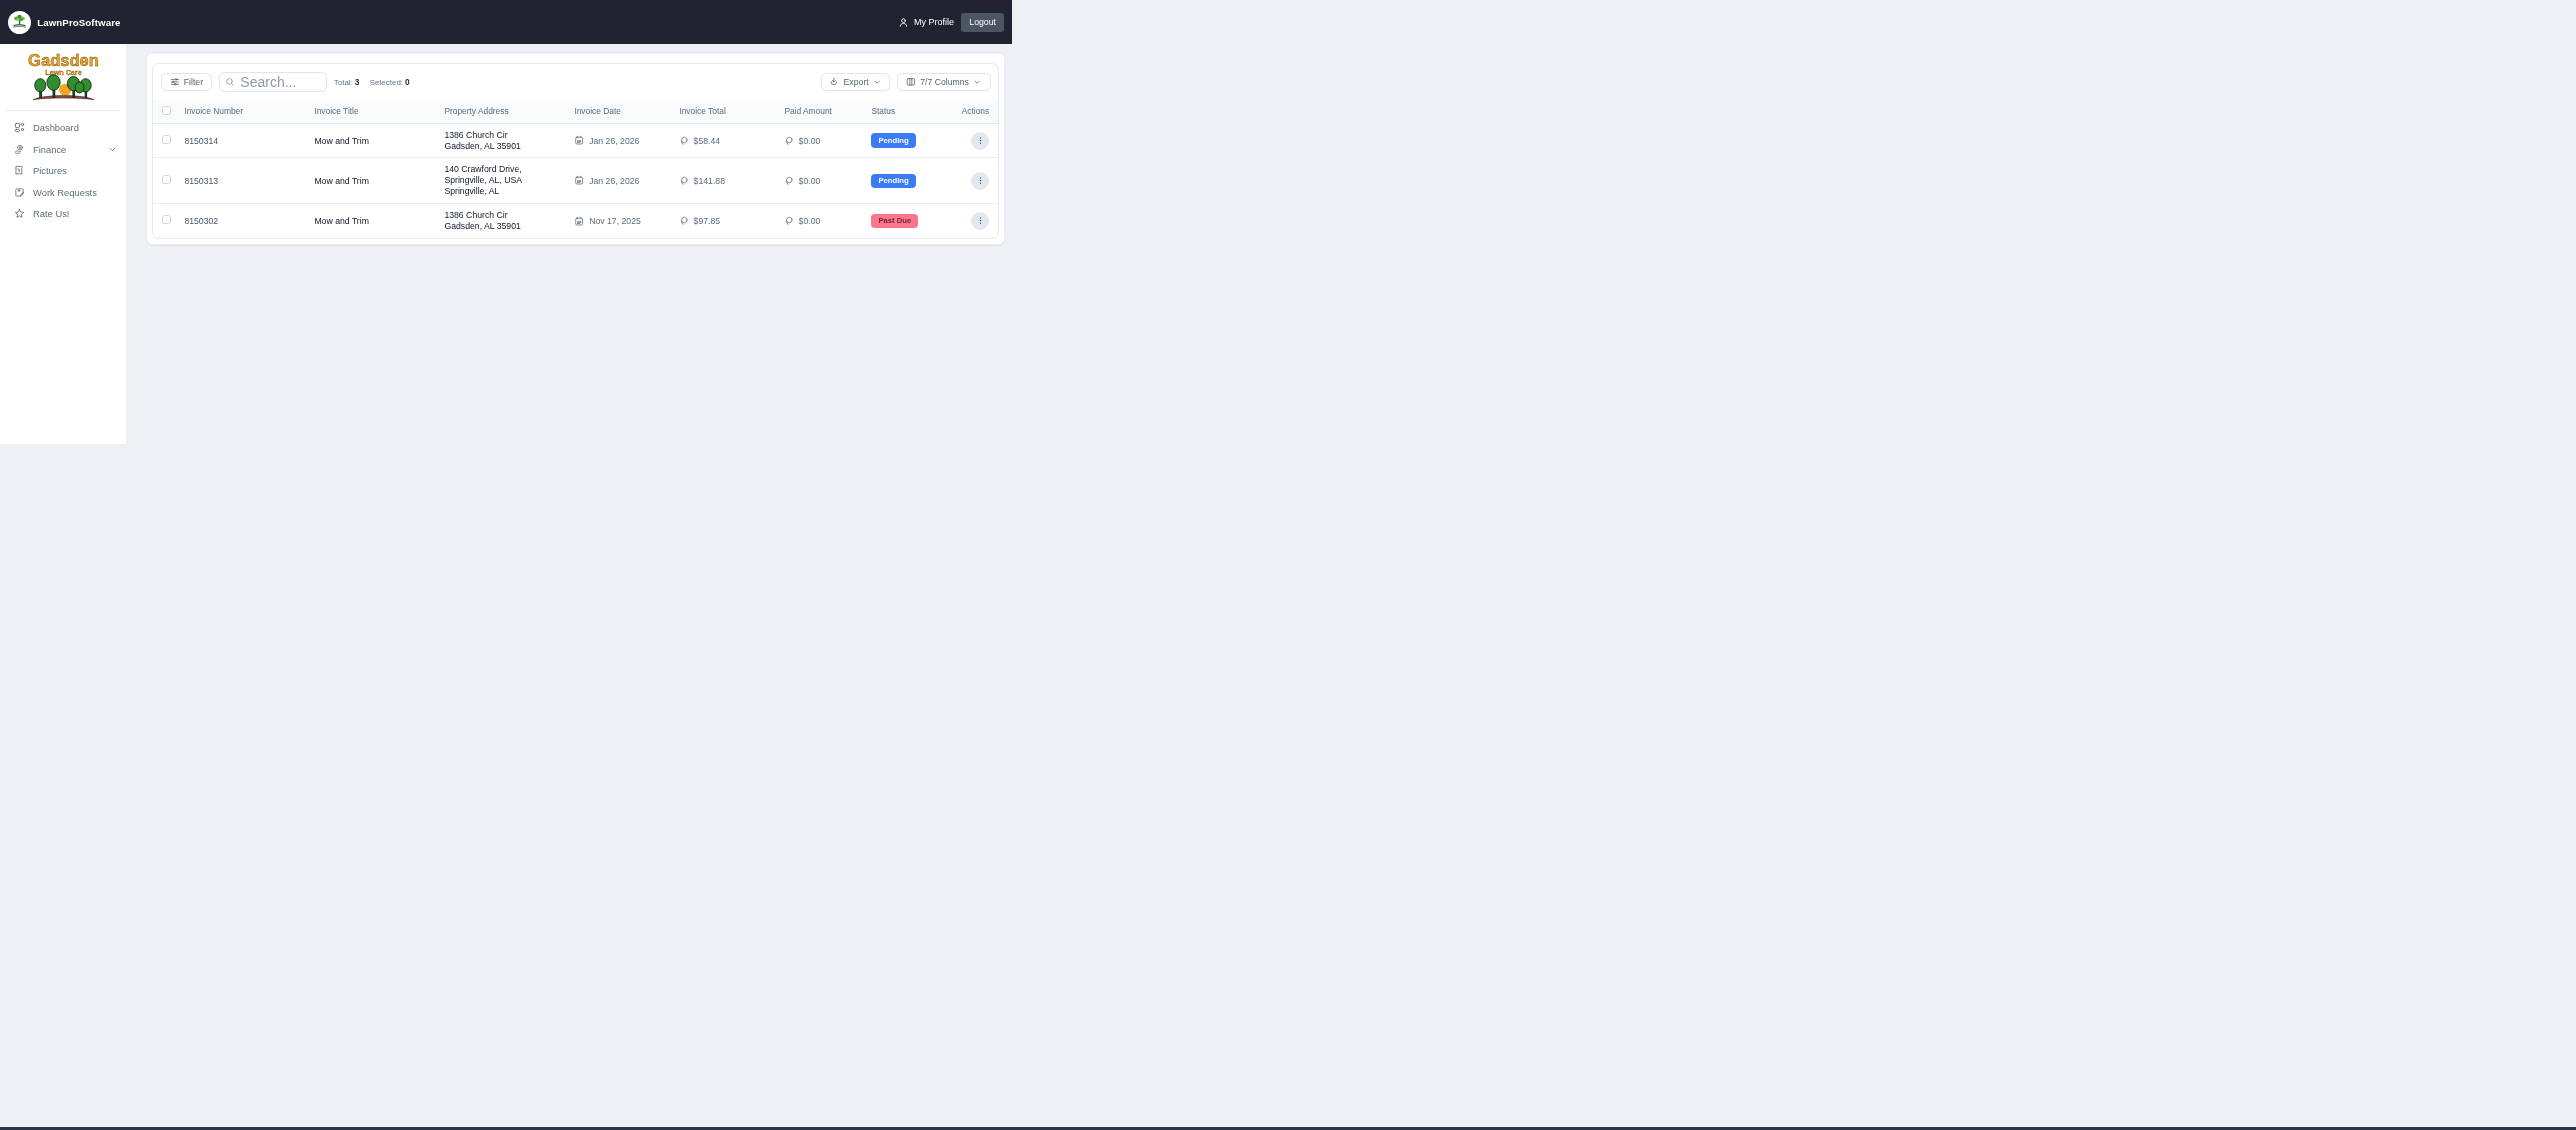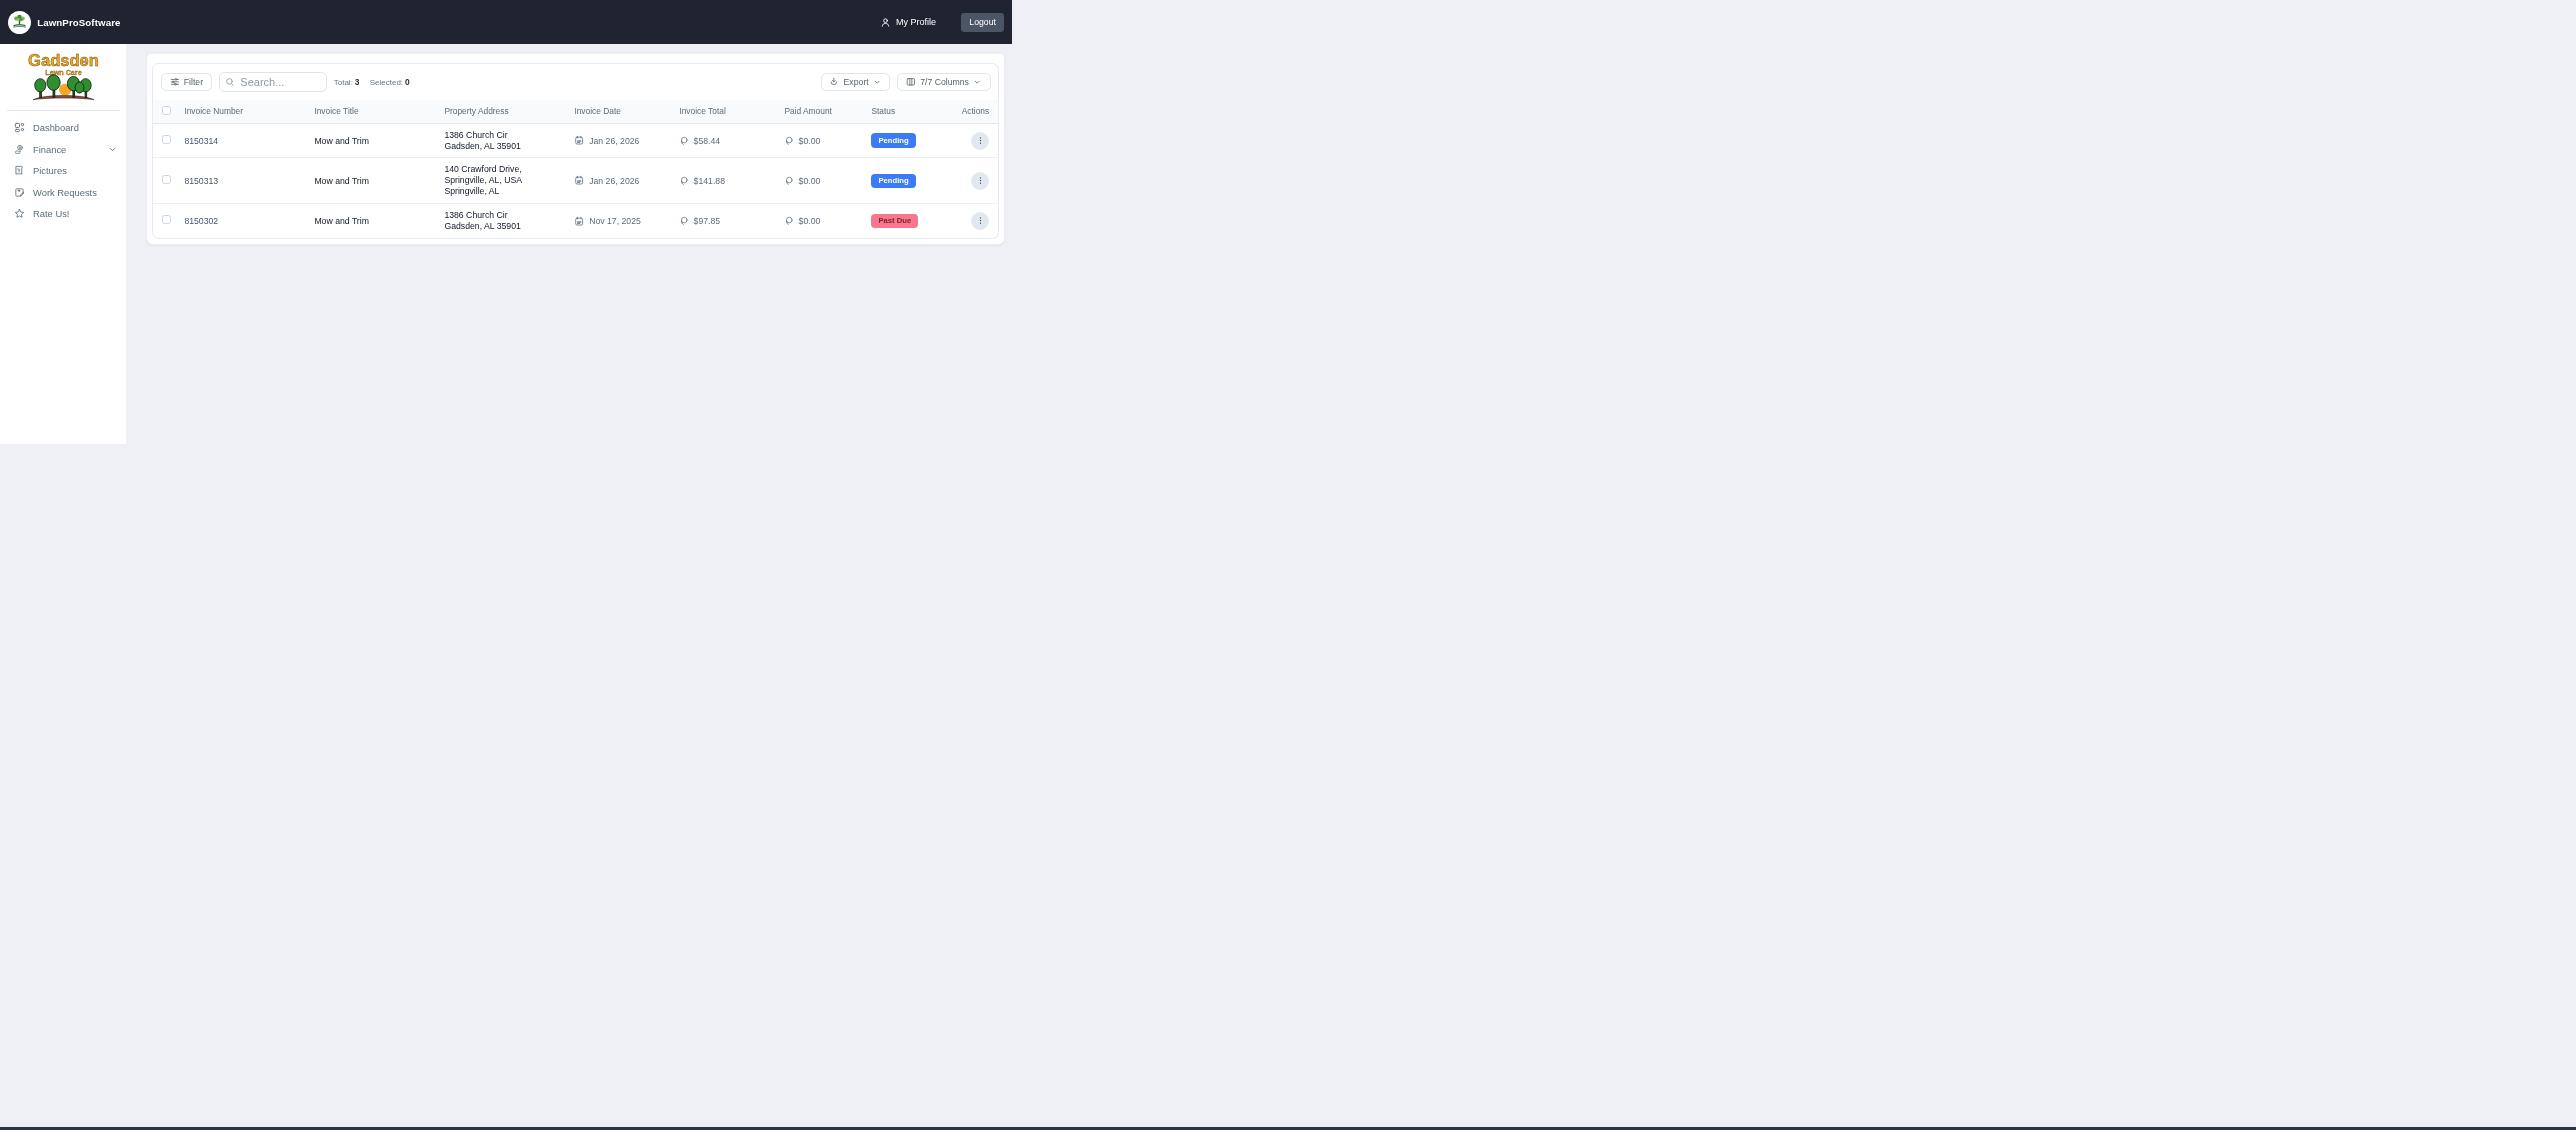--- a/index.html
+++ b/index.html
@@ -3,21 +3,21 @@
 <meta charset="utf-8">
 <style>
   * { margin:0; padding:0; box-sizing:border-box; }
   html,body { width:1012px; height:444px; overflow:hidden; font-family:"Liberation Sans", sans-serif; background:#eef0f5; }
 
   
   .topbar { height:44px; background:#1f2430; display:flex; align-items:center; padding:0 7.7px; color:#fff; position:relative; z-index:5; }
   .brand { display:flex; align-items:center; gap:6.5px; }
   .brand-logo { width:23px; height:23px; border-radius:50%; background:#fff; display:flex; align-items:center; justify-content:center; }
   .brand-name { font-size:9.7px; font-weight:bold; letter-spacing:0.1px; }
-  .topbar-right { margin-left:auto; display:flex; align-items:center; gap:25px; }
+  .topbar-right { margin-left:auto; display:flex; align-items:center; gap:7px; }
   .profile { display:flex; align-items:center; gap:5.2px; font-size:9px; cursor:pointer; }
   .logout-btn { background:#4b5564; color:#fff; border:none; font-size:8.7px; padding:4.5px 8.4px; border-radius:3.2px; cursor:pointer; font-family:inherit; }
 
   
   .layout { display:flex; height:410px; }
   .sidebar { width:126px; background:#fff; height:422px; flex:0 0 126px; padding-top:6.5px; }
   .side-logo { width:83px; margin:0 auto 6.5px; display:block; }
   .side-divider { height:0.6px; background:#e4e8ee; margin:2.6px 6.5px 6.5px; }
   .nav-item { display:flex; align-items:center; gap:8.4px; padding:5.2px 9px 5.2px 13.6px; color:#5a6c78; font-size:9.4px; cursor:pointer; }
   .nav-item .chev { margin-left:auto; }
@@ -32,21 +32,21 @@
   .card-hr { height:0.6px; background:#eef0f4; }
   .card-body { padding:9px 5.2px 5.2px; }
 
   .panel { border:0.6px solid #e5eaf0; border-radius:6.5px; overflow:hidden; }
 
   
   .toolbar { display:flex; align-items:center; gap:7px; padding:8.4px 7.7px; }
   .btn { display:inline-flex; align-items:center; gap:4.5px; background:#fff; border:0.6px solid #dfe5ec; border-radius:5.2px; color:#54646f; font-size:8.7px; font-family:inherit; padding:0 7.7px; height:18.7px; cursor:pointer; }
   .search-wrap { position:relative; }
   .search-wrap svg { position:absolute; left:6.5px; top:4.5px; }
-  .search-input { width:108px; height:19.4px; border:0.6px solid #dfe5ec; border-radius:5.2px; padding:0 6.5px 0 20.6px; font-size:11px; color:#334155; font-family:inherit; outline:none; }
+  .search-input { width:108px; height:19.4px; border:0.6px solid #dfe5ec; border-radius:5.2px; padding:0 6.5px 0 20.6px; font-size:14px; color:#334155; font-family:inherit; outline:none; }
   .search-input::placeholder { color:#8d99a7; }
   .totals { display:flex; align-items:flex-end; gap:10.3px; font-size:8px; color:#64748b; }
   .totals b { color:#1e293b; margin-left:1.9px; font-size:8.4px; }
   .toolbar-right { margin-left:auto; display:flex; align-items:center; gap:7px; }
 
   
   table { width:100%; border-collapse:collapse; table-layout:fixed; }
   thead tr { background:#f8fafc; }
   thead th { text-align:left; font-weight:normal; font-size:8.4px; color:#5b6b7b; padding:5.8px 5.2px; border-bottom:0.6px solid #e2e7ee; }
   thead th:last-child { text-align:right; padding-right:9px; }

